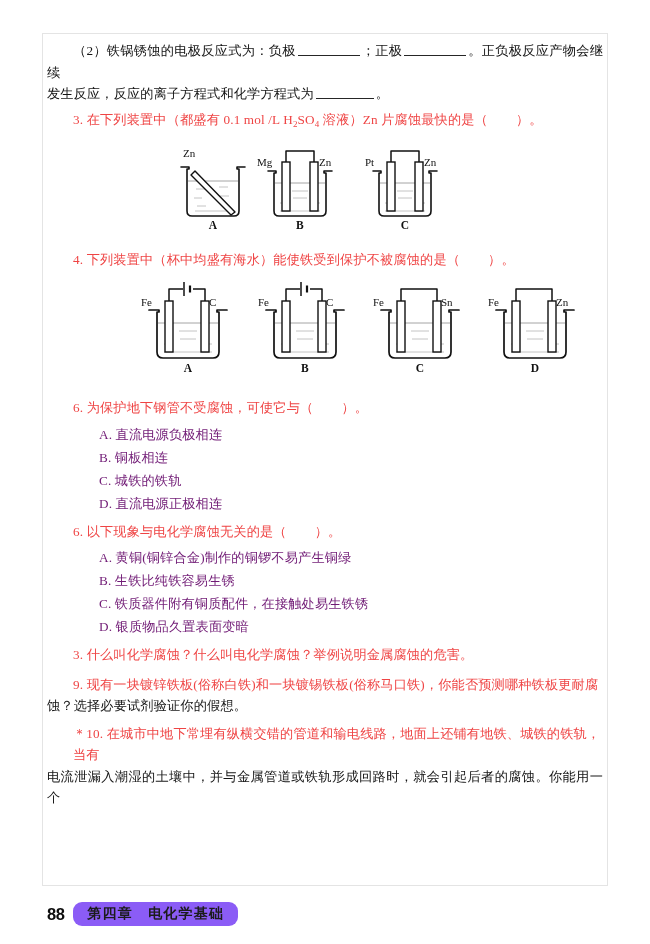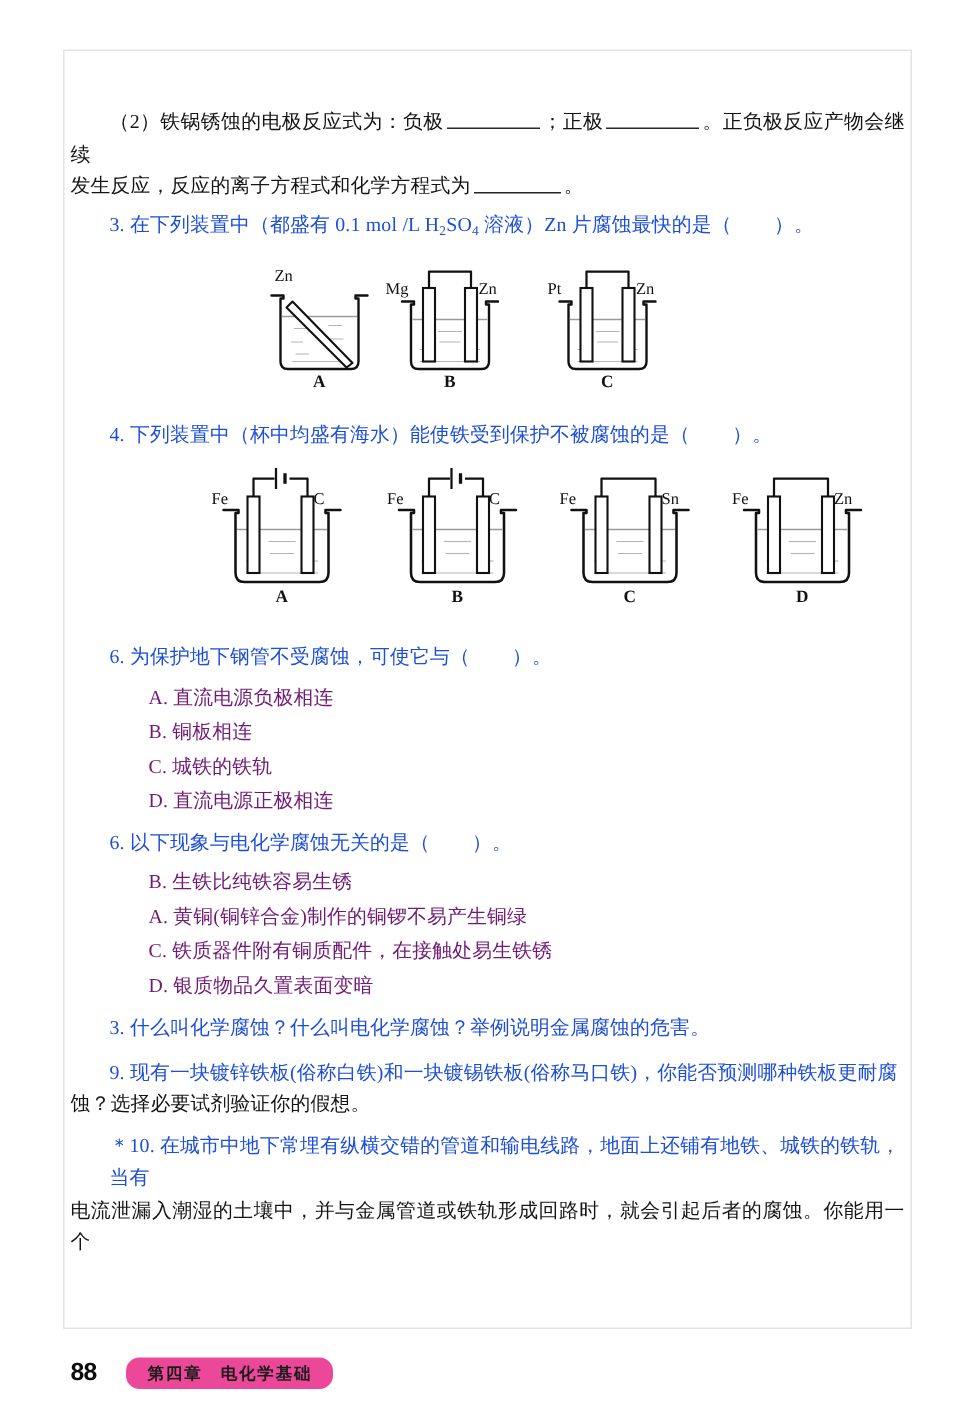--- a/index.html
+++ b/index.html
@@ -45,28 +45,28 @@
 
   
   .para {
     font-size: 13.2px;
     line-height: 21.5px;
     letter-spacing: 0.15px;
     text-align: justify;
     margin: 0;
     color: #141414;
   }
-  .para.indent { text-indent: 26px; margin-top: 30px; }
+  .para.indent { text-indent: 26px; }
   .q-line {
     font-size: 13.2px;
     line-height: 21.5px;
     letter-spacing: 0.15px;
     margin: 0;
     padding-left: 26px;
-    color: #1d4ed8;
+    color: #ef4444;
   }
   .opt-line {
     font-size: 13.2px;
     line-height: 23px;
     letter-spacing: 0.15px;
     margin: 0;
     padding-left: 52px;
     color: #701a75;
   }
   .blank {
@@ -110,34 +110,34 @@
     letter-spacing: 0.3px;
   }
 
   
   .footer {
     position: absolute;
     left: 47px;
     bottom: 18px;
     display: flex;
     align-items: center;
-    gap: 20px;
+    gap: 9px;
   }
   .folio {
     font-family: "Liberation Sans", sans-serif;
     font-size: 16.5px;
     font-weight: bold;
     color: #0d0d0d;
     letter-spacing: -0.5px;
   }
   .chapter-badge {
-    background: #ec4899;
+    background: #8b5cf6;
     border-radius: 9px;
     padding: 2.5px 14px 3.5px 14px;
-    font-size: 11px;
+    font-size: 14px;
     font-weight: bold;
     color: #1c1c1c;
     letter-spacing: 1.2px;
     font-family: "Liberation Serif", serif;
   }
 </style>
 </head>
 <body>
 
 <div class="page">
@@ -315,22 +315,22 @@
     <div class="sp4"></div>
     <p class="opt-line">A. 直流电源负极相连</p>
     <p class="opt-line">B. 铜板相连</p>
     <p class="opt-line">C. 城铁的铁轨</p>
     <p class="opt-line">D. 直流电源正极相连</p>
 
     <div class="sp6"></div>
 
     <p class="q-line"><span>6. 以下现象与电化学腐蚀无关的是（</span><span class="paren-gap"></span><span>）。</span></p>
     <div class="sp4"></div>
+    <p class="opt-line">A. 黄铜(铜锌合金)制作的铜锣不易产生铜绿</p>
     <p class="opt-line">B. 生铁比纯铁容易生锈</p>
-    <p class="opt-line">A. 黄铜(铜锌合金)制作的铜锣不易产生铜绿</p>
     <p class="opt-line">C. 铁质器件附有铜质配件，在接触处易生铁锈</p>
     <p class="opt-line">D. 银质物品久置表面变暗</p>
 
     <div class="sp6"></div>
 
     <p class="q-line">3. 什么叫化学腐蚀？什么叫电化学腐蚀？举例说明金属腐蚀的危害。</p>
     <div class="sp4"></div>
     <div class="sp4"></div>
     <p class="q-line">9. 现有一块镀锌铁板(俗称白铁)和一块镀锡铁板(俗称马口铁)，你能否预测哪种铁板更耐腐</p>
     <p class="para">蚀？选择必要试剂验证你的假想。</p>

